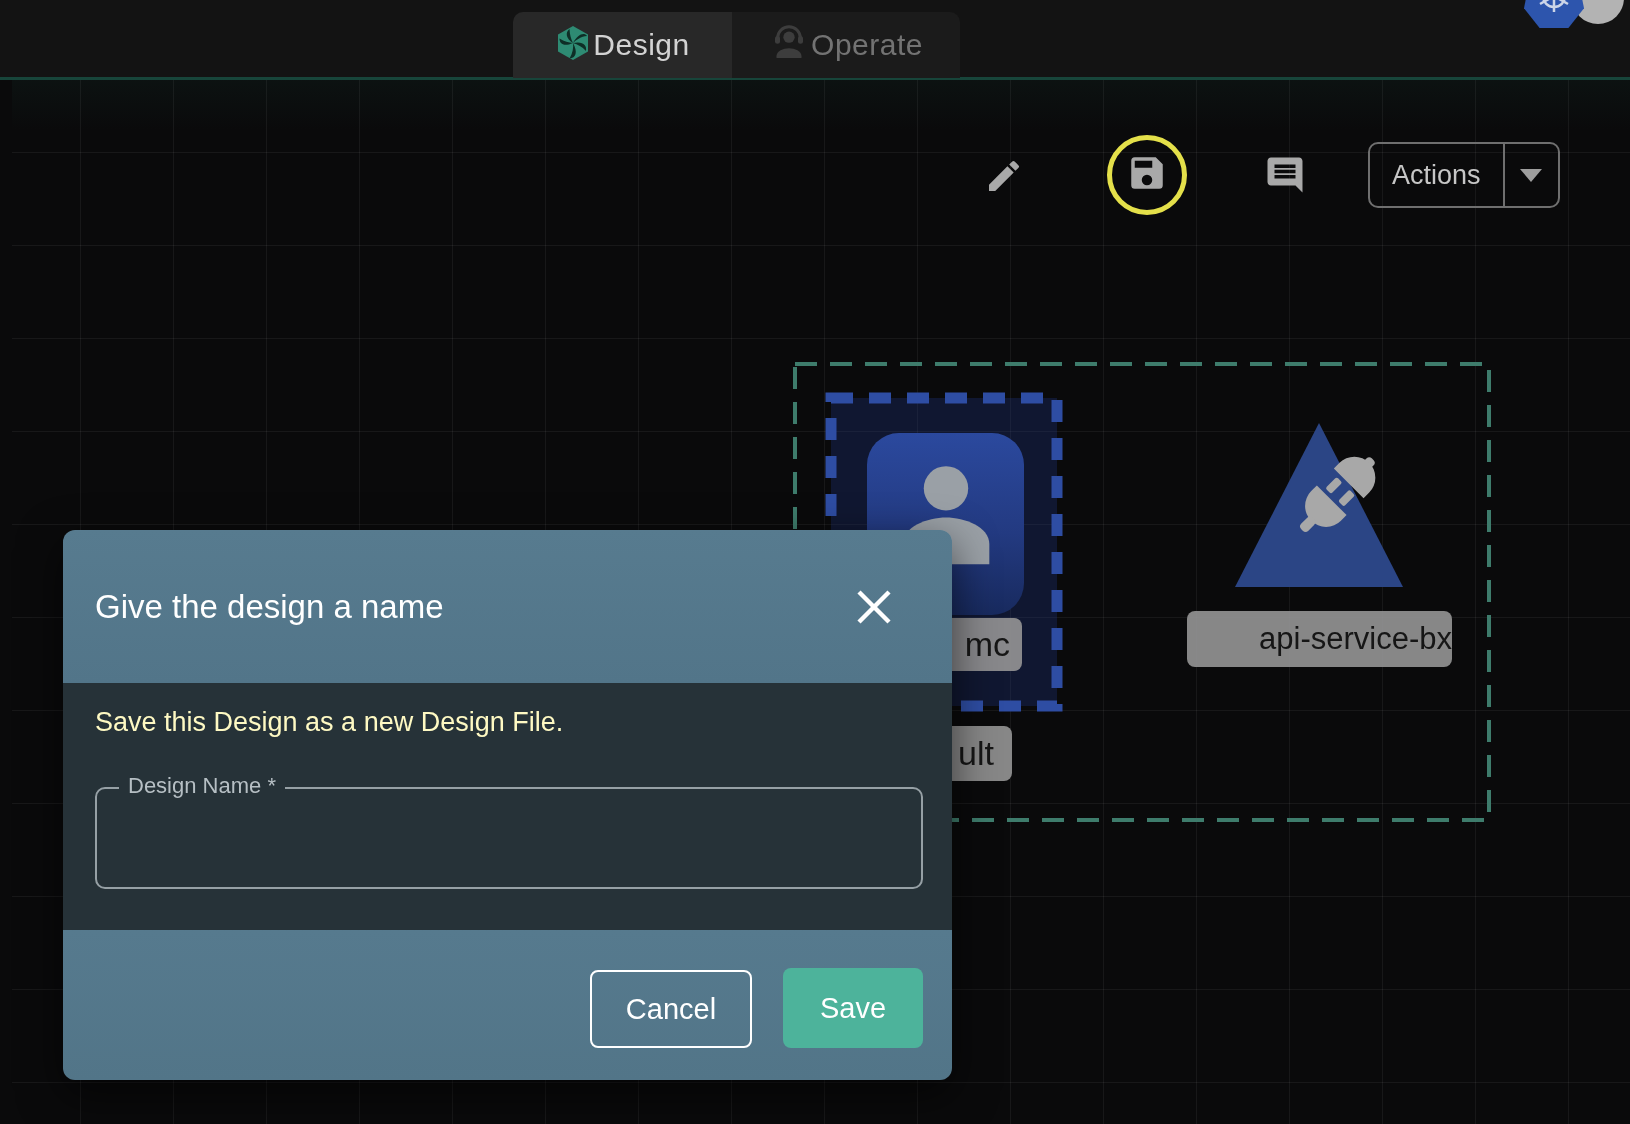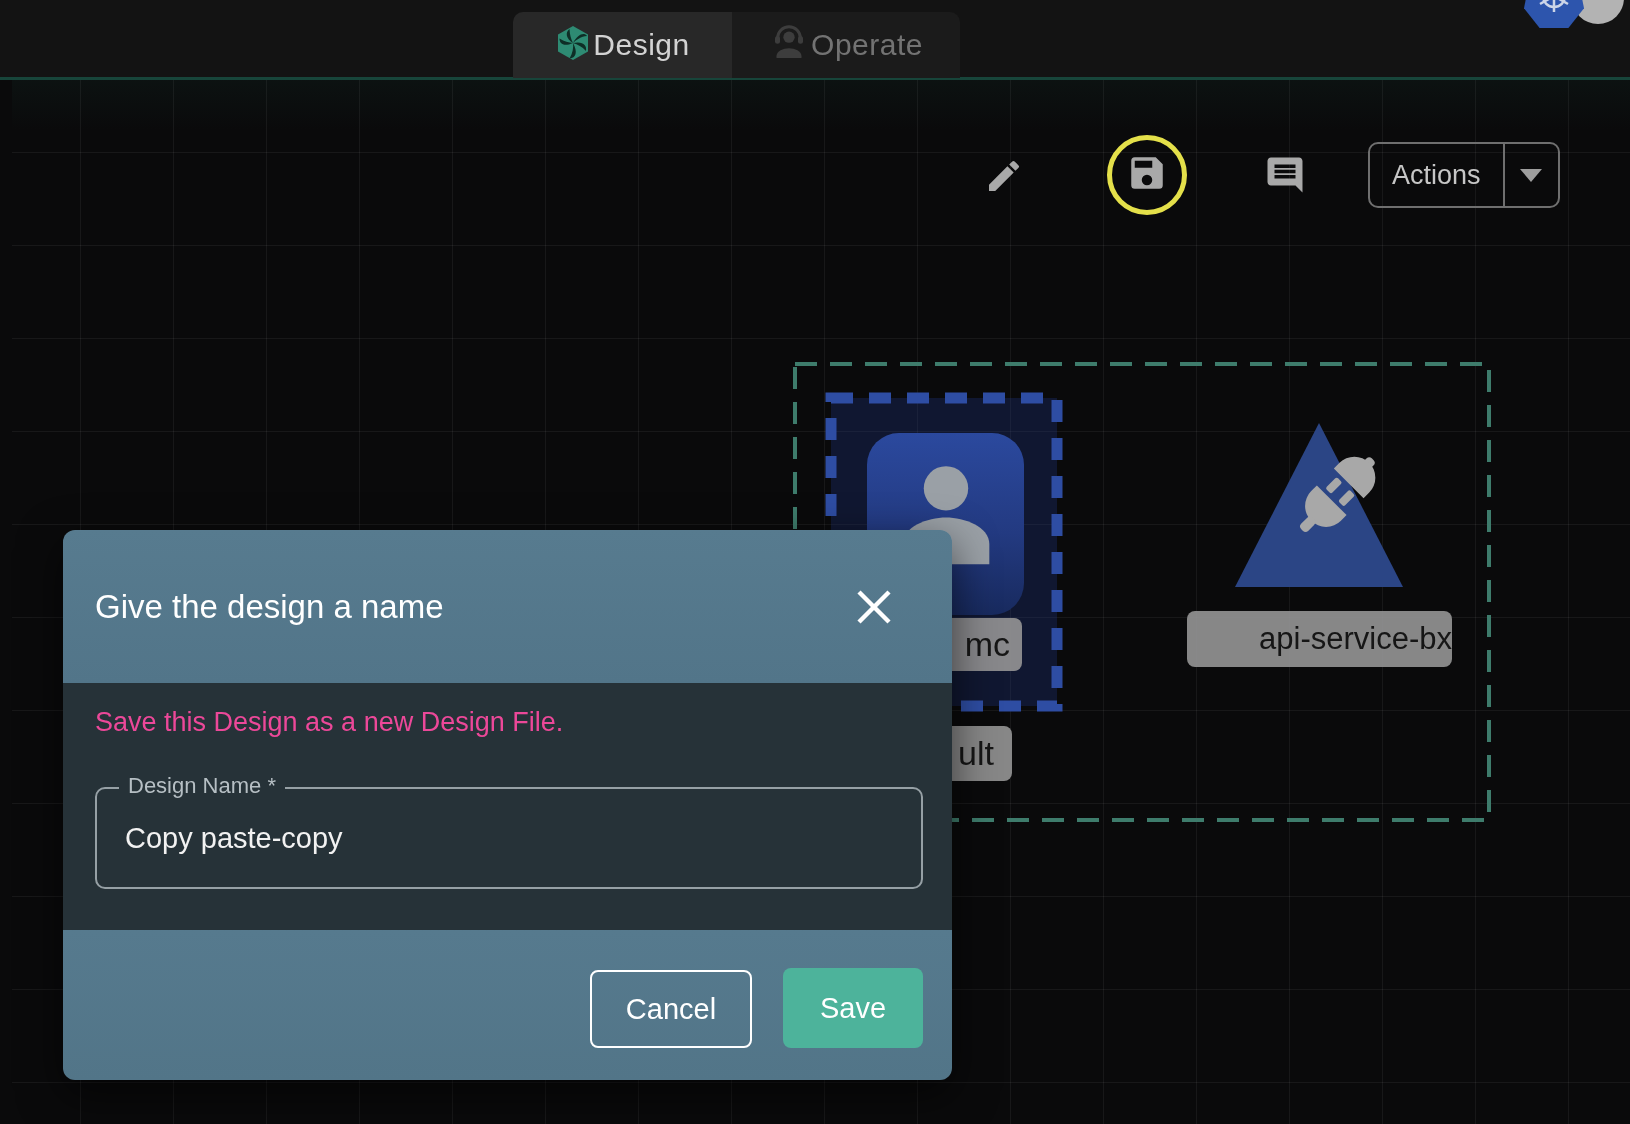--- a/index.html
+++ b/index.html
@@ -68,21 +68,21 @@
   .modal { position:absolute; left:63px; top:530px; width:889px; height:550px;
            border-radius:12px; overflow:hidden; z-index:20;
            box-shadow:0 14px 44px rgba(0,0,0,0.6); }
   .modal-header { position:relative; height:153px; background:linear-gradient(180deg,#577b8f,#527589); }
   .modal-title { position:absolute; left:32px; top:50%; transform:translateY(-50%);
                  color:#ffffff; font-size:33px; font-weight:400; }
   .modal-close { position:absolute; right:54px; top:50%; transform:translateY(-50%);
                  width:48px; height:48px; cursor:pointer; display:flex;
                  align-items:center; justify-content:center; }
   .modal-body { position:relative; height:247px; background:#263238; }
-  .modal-desc { position:absolute; left:32px; top:24px; color:#ec4899; font-size:27px; }
+  .modal-desc { position:absolute; left:32px; top:24px; color:#fef9c3; font-size:27px; }
   .field-wrap { position:absolute; left:32px; top:104px; width:828px; height:102px;
                 border:2px solid #96a0a5; border-radius:10px; }
   .field-label { position:absolute; left:22px; top:-16px; background:#263238;
                  padding:0 9px; color:#b6bfc4; font-size:22px; }
   .field-input { position:absolute; left:28px; top:0; width:770px; height:100%;
                  background:transparent; border:none; outline:none;
                  color:#f2f2f2; font-size:29px; font-family:"Liberation Sans",sans-serif; }
   .modal-footer { position:relative; height:150px; background:linear-gradient(180deg,#567a8e,#527588); }
   .btn-cancel { position:absolute; left:527px; top:40px; width:162px; height:78px;
                 background:transparent; border:2px solid #ffffff; border-radius:8px;
@@ -223,21 +223,20 @@
           <line x1="36" y1="6" x2="6" y2="36" stroke="#ffffff" stroke-width="4.5"></line>
         </svg>
       </div>
     </div>
     <div class="modal-body">
       <div class="modal-desc">Save this Design as a new Design File.</div>
       <div class="field-wrap">
         <div class="field-label">
           <span>Design Name</span>&nbsp;<span>*</span>
         </div>
-        <input class="field-input" type="text" value="Copy paste-copy" style="">
       </div>
     </div>
     <div class="modal-footer">
       <button class="btn-cancel">Cancel</button>
       <button class="btn-save">Save</button>
     </div>
   </div>
 
 </div>
 

